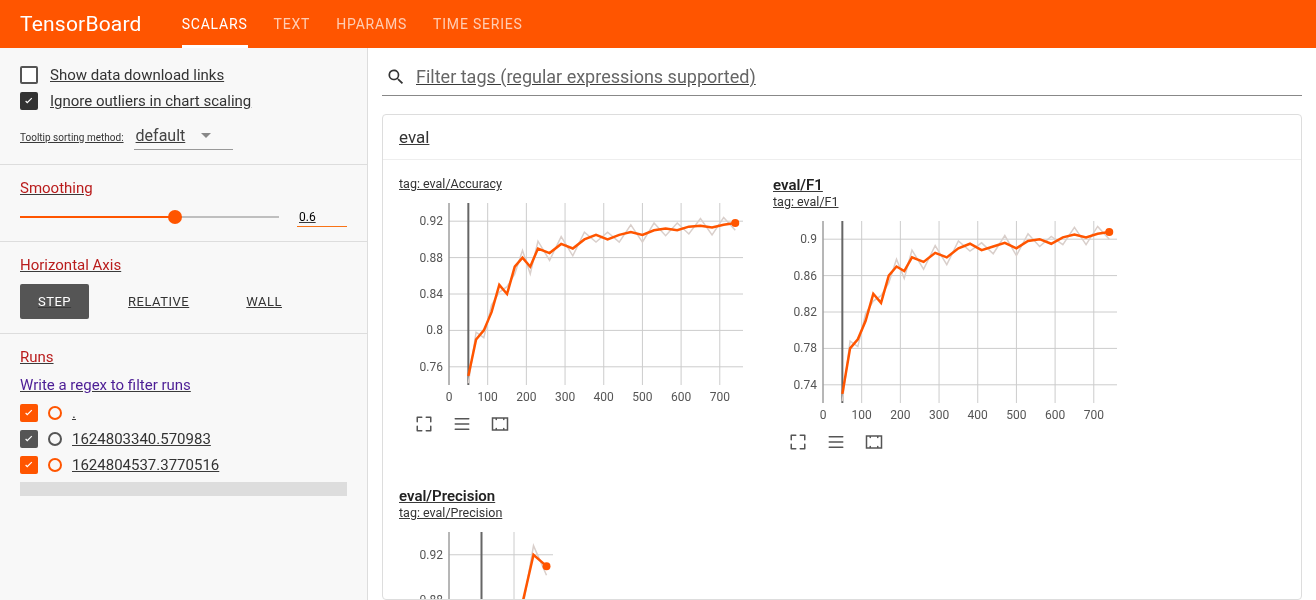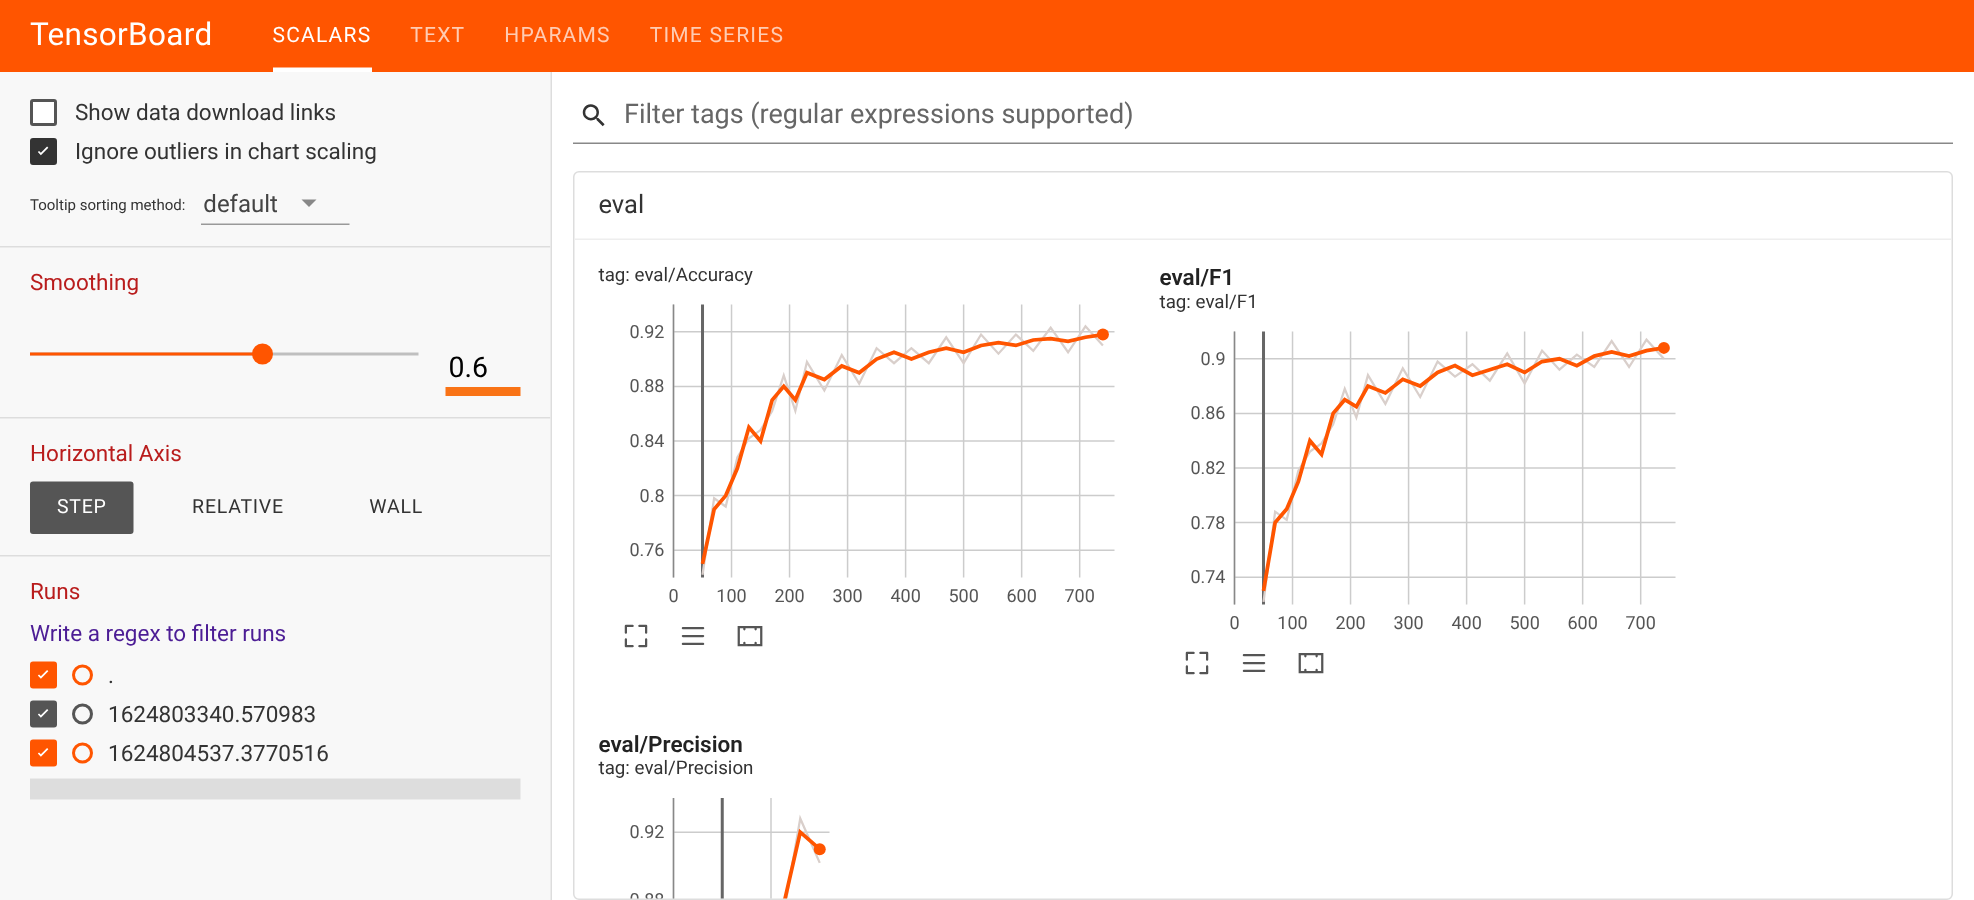--- a/index.html
+++ b/index.html
@@ -6,21 +6,21 @@
   body { width: 1316px; height: 600px; overflow: hidden; background: #fff; color: #3a3a3a; }
 
   
   .header { height: 48px; background: #ff5500; display: flex; align-items: center; padding: 0 20px; }
   .logo { color: #fff; font-size: 21px; font-weight: 400; margin-right: 40px; letter-spacing: 0.2px; }
   .tabs { display: flex; gap: 26px; height: 100%; align-items: center; }
   .tab { color: rgba(255,255,255,0.7); font-size: 14px; font-weight: 400; letter-spacing: 0.8px; height: 100%; display:flex; align-items:center; border-bottom: 3px solid transparent; padding-top:3px; cursor:pointer; }
   .tab.active { color: #fff; border-bottom: 3px solid #fff; }
 
   
-  .body { display:flex; height: calc(600px - 48px); }
+  .body { display:flex; height: calc(600px - 48px); text-decoration: underline; }
   .sidebar { width: 368px; flex: 0 0 368px; border-right:1px solid #ddd; background:#f8f8f8; padding: 18px 20px 0 20px; overflow:hidden; }
   .main { flex:1; display:flex; flex-direction:column; overflow:hidden; }
 
   
   .check-row { display:flex; align-items:center; gap:12px; margin-bottom:8px; font-size:15px; color:#333; }
   .checkbox { width:18px; height:18px; border:2px solid #555; border-radius:2px; display:flex; align-items:center; justify-content:center; background:#fff; cursor:pointer; }
   .checkbox.checked { background:#333; border-color:#333; }
   .checkbox.checked svg, .run-cb.checked svg { width:14px; height:14px; fill:#fff; }
   .checkbox svg { display:none; }
   .checkbox.checked svg { display:block; }
@@ -31,21 +31,21 @@
   .select-row { display:flex; align-items:center; gap:10px; margin-top:4px; }
   .dropdown { border:none; border-bottom:1px solid #999; background:transparent; font-size:16px; color:#444; padding: 2px 22px 4px 2px; position:relative; cursor:pointer; display:inline-flex; align-items:center; gap:16px; }
   .dropdown .caret { width:0; height:0; border-left:5px solid transparent; border-right:5px solid transparent; border-top:5px solid #888; }
 
   .section-title { font-size:15px; color:#b91c1c; margin-bottom:10px; }
   .slider-row { display:flex; align-items:center; gap:18px; }
   .slider { position:relative; flex:1; height:20px; }
   .slider-track { position:absolute; top:9px; left:0; right:0; height:2px; background:#bfbfbf; }
   .slider-fill { position:absolute; top:9px; left:0; height:2px; background:#ff5500; }
   .slider-thumb { position:absolute; top:3px; width:14px; height:14px; border-radius:50%; background:#ff5500; margin-left:-7px; cursor:pointer; }
-  .slider-val { width:50px; border:none; border-bottom:6px solid #f97316; font-size:19px; padding:2px; background:transparent;margin-top:24px; }
+  .slider-val { width:50px; border:none; border-bottom:1px solid #f97316; font-size:12px; padding:2px; background:transparent; }
 
   .axis-row { display:flex; gap:21px; align-items:center; }
   .axis-btn { padding:10px 18px; font-size:13px; letter-spacing:0.5px; color:#333; cursor:pointer; border-radius:2px; }
   .axis-btn.active { background:#555; color:#fff; }
 
   .runs-input-row { font-size:15px; color:#4c1d95; margin-bottom:10px; }
   .run-row { display:flex; align-items:center; gap:10px; font-size:15px; color:#333; margin-bottom:8px; }
   .run-cb { width:18px; height:18px; border-radius:2px; display:flex; align-items:center; justify-content:center; cursor:pointer; }
   .run-cb.orange { background:#ff5500; }
   .run-cb.grey   { background:#555; }

